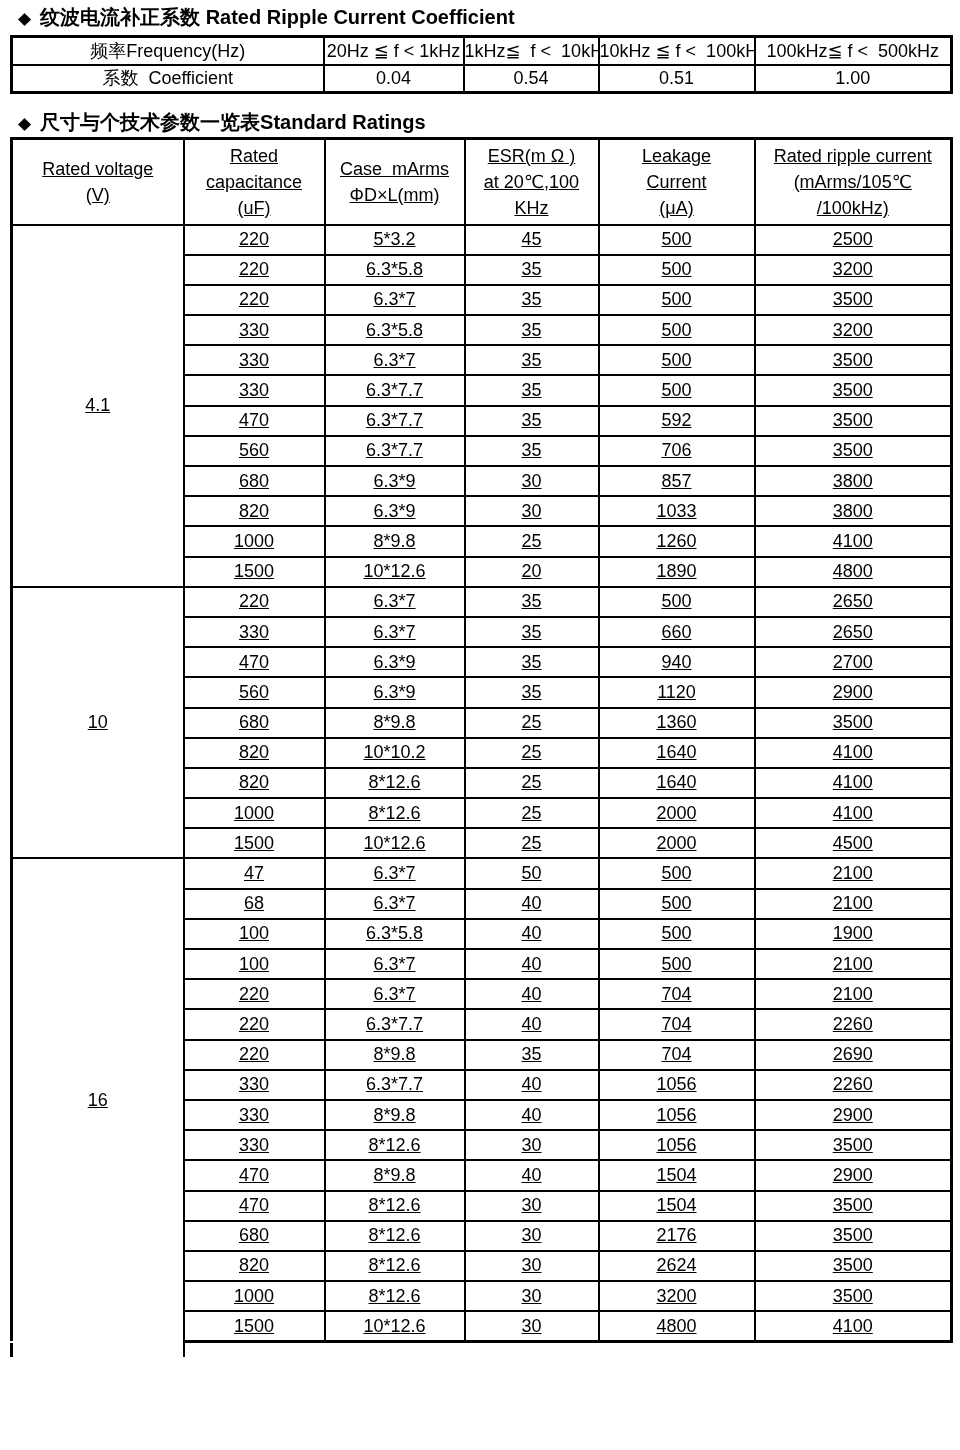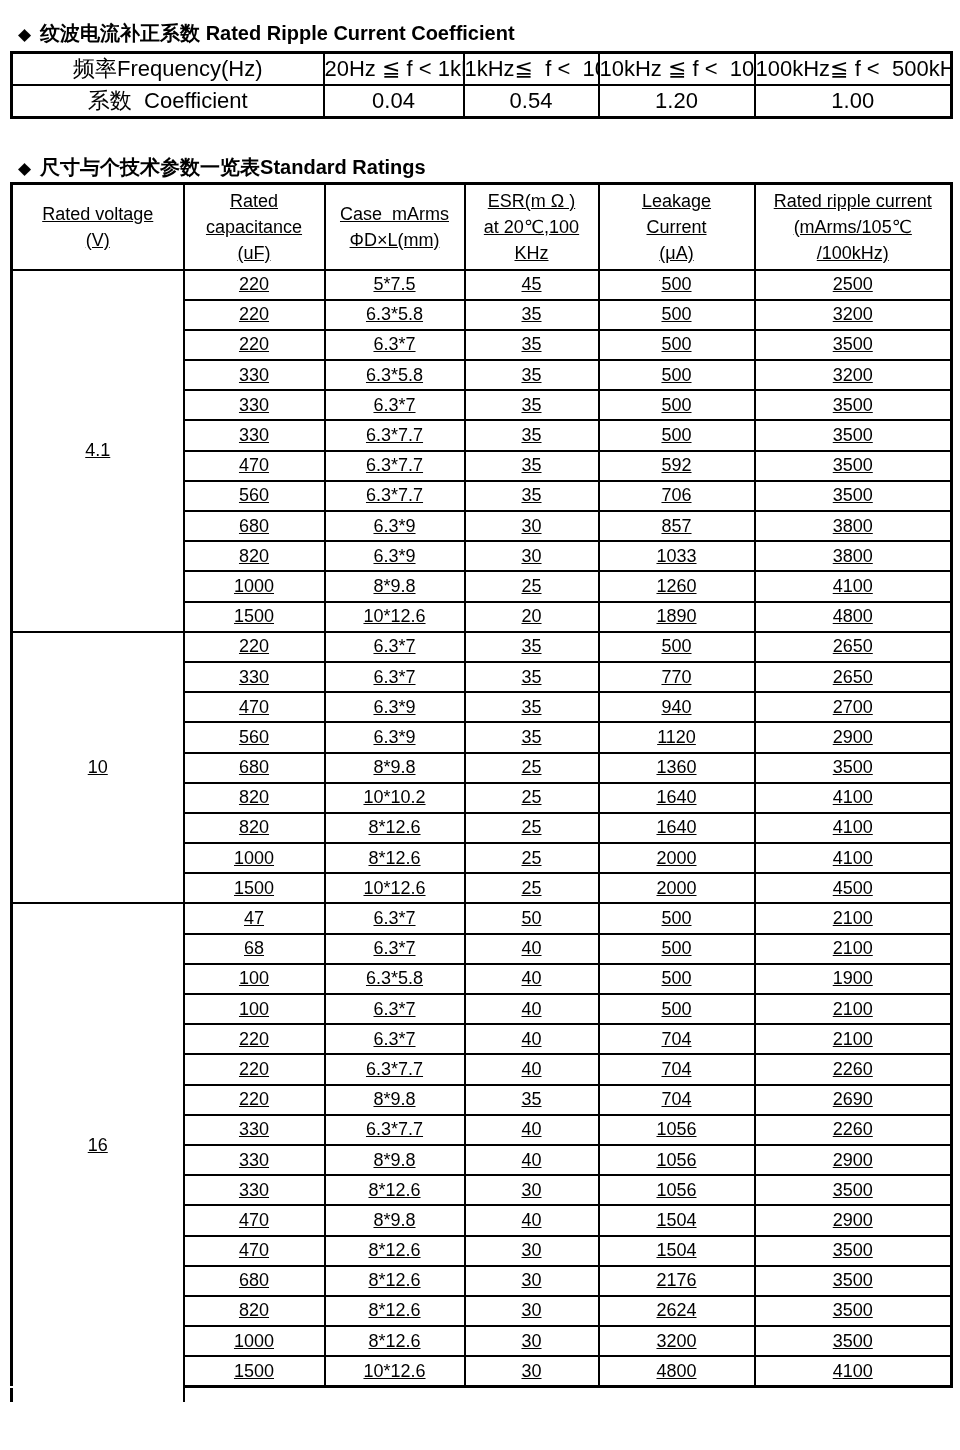--- a/index.html
+++ b/index.html
@@ -7,34 +7,34 @@
   body {
     width: 960px; height: 1450px; overflow: hidden;
     background: #ffffff; color: #000000;
     font-family: "Liberation Sans", "DejaVu Sans", sans-serif;
   }
   .title {
     font-weight: bold; font-size: 20px; line-height: 24px;
     margin-left: 18px; white-space: pre;
   }
   .title .bullet { font-size: 17px; margin-right: 9px; }
-  #title-coef { padding-top: 21px; }
-  #title-ratings { margin-top: 36px; margin-bottom: 1px; }
+  #title-coef { padding-top: 5px; }
+  #title-ratings { margin-top: 16px; margin-bottom: 1px; }
 
   table {
     border-collapse: collapse; table-layout: fixed;
     margin-left: 10px; width: 940px;
     border: 3px solid #000;
   }
   td, th { border: 2px solid #000; padding: 0; text-align: center; }
 
   
   #coef-table { margin-top: 4px; }
   #coef-table td {
-    height: 28px; font-size: 22px;
+    height: 28px; font-size: 18px;
     white-space: pre; overflow: hidden;
   }
 
   
   #ratings-table { border-bottom: none; text-decoration: underline; }
   #ratings-table th {
     font-weight: normal; font-size: 18px; line-height: 26px;
     height: 86px; white-space: pre; overflow: hidden; vertical-align: middle;
   }
   #ratings-table td {
@@ -68,21 +68,21 @@
       <td>频率Frequency(Hz)</td>
       <td>20Hz ≦ f &lt; 1kHz</td>
       <td>1kHz≦  f &lt;  10kHz</td>
       <td>10kHz ≦ f &lt;  100kHz</td>
       <td>100kHz≦ f &lt;  500kHz</td>
     </tr>
     <tr>
       <td>系数  Coefficient</td>
       <td>0.04</td>
       <td>0.54</td>
-      <td>1.20</td>
+      <td>0.51</td>
       <td>1.00</td>
     </tr>
   </tbody>
 </table>
 
 <div class="title" id="title-ratings"><span class="bullet">◆</span><span>尺寸与个技术参数一览表</span><span>Standard Ratings</span></div>
 
 <table id="ratings-table">
   <colgroup>
     <col style="width:172px">
@@ -109,21 +109,21 @@
 (μA)</th>
       <th>Rated ripple current
 (mArms/105℃
 /100kHz)</th>
     </tr>
   </thead>
   <tbody>
       <tr>
         <td rowspan="12" class="voltage-cell">4.1</td>
         <td class="bb">220</td>
-        <td class="bb">5*7.5</td>
+        <td class="bb">5*3.2</td>
         <td class="bb">45</td>
         <td class="bb">500</td>
         <td class="bb">2500</td>
       </tr>
       <tr>
         <td class="bb">220</td>
         <td class="bb">6.3*5.8</td>
         <td class="bb">35</td>
         <td class="bb">500</td>
         <td class="bb">3200</td>
@@ -203,21 +203,21 @@
         <td class="bb">220</td>
         <td class="bb">6.3*7</td>
         <td class="bb">35</td>
         <td class="bb">500</td>
         <td class="bb">2650</td>
       </tr>
       <tr>
         <td class="bb">330</td>
         <td class="bb">6.3*7</td>
         <td class="bb">35</td>
-        <td class="bb">770</td>
+        <td class="bb">660</td>
         <td class="bb">2650</td>
       </tr>
       <tr>
         <td class="bb">470</td>
         <td class="bb">6.3*9</td>
         <td class="bb">35</td>
         <td class="bb">940</td>
         <td class="bb">2700</td>
       </tr>
       <tr>

